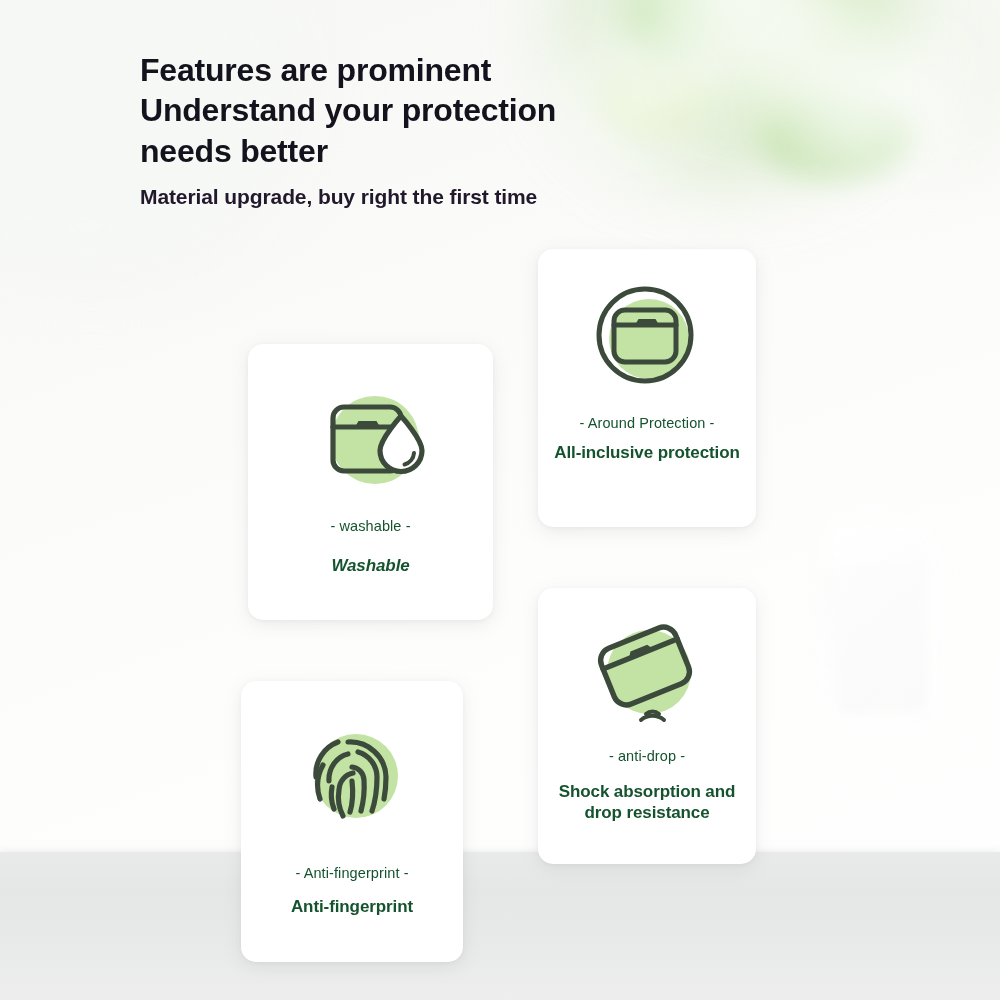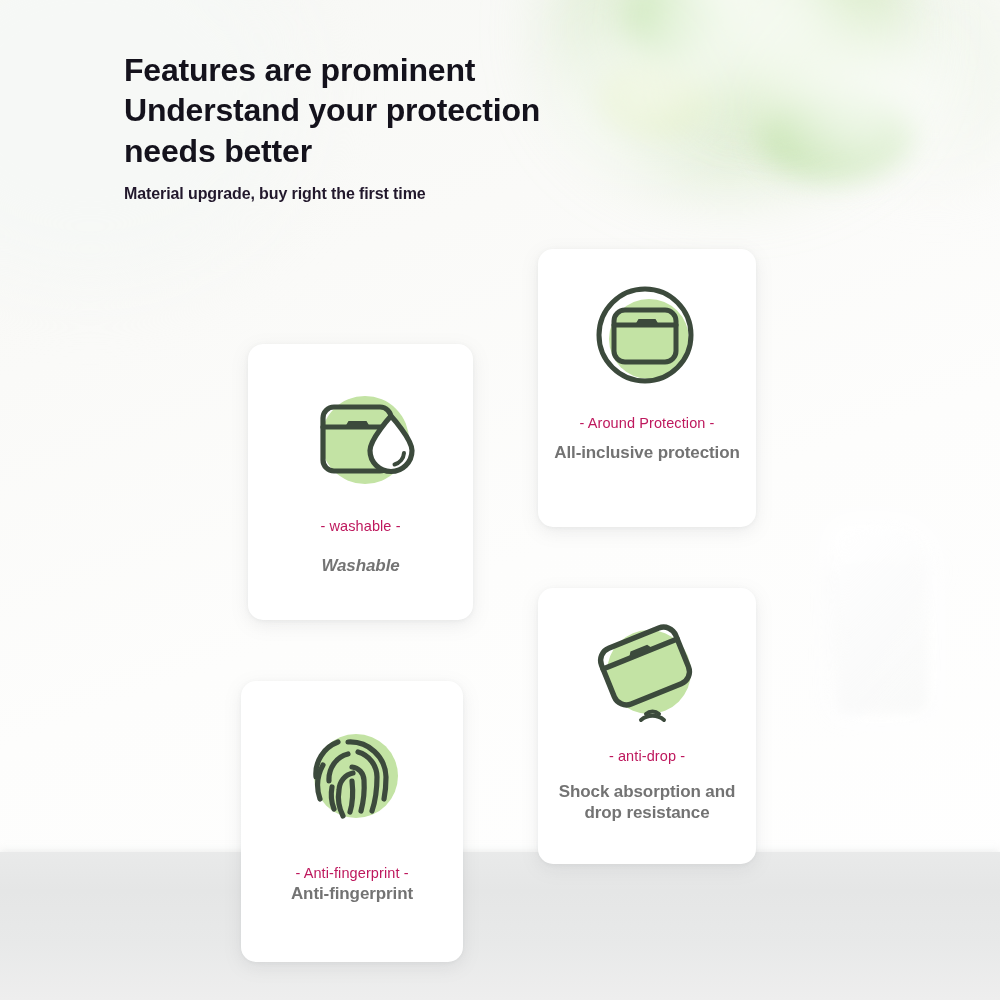--- a/index.html
+++ b/index.html
@@ -93,90 +93,90 @@
     right: 0;
     top: 846px;
     height: 14px;
     background: linear-gradient(180deg, rgba(255,255,255,0) 0%, rgba(222,224,224,0.75) 100%);
     filter: blur(3px);
   }
 
   
   .headings {
     position: absolute;
-    left: 124px;
+    left: 140px;
     top: 50px;
     width: 620px;
   }
   .title {
     font-size: 32px;
     font-weight: bold;
     line-height: 1.26;
     color: #14121c;
     letter-spacing: -0.2px;
     white-space: pre-line;
     margin: 0;
   }
   .subtitle {
     margin: 14px 0 0 0;
-    font-size: 16px;
+    font-size: 21px;
     font-weight: bold;
     color: #22182c;
     letter-spacing: -0.1px;
   }
 
   
   .card {
     position: absolute;
     background: #ffffff;
     border-radius: 15px;
     box-shadow: 0 5px 18px rgba(120,126,130,0.13), 0 1px 4px rgba(120,126,130,0.08);
     display: flex;
     flex-direction: column;
     align-items: center;
   }
   .card-icon {
     margin-top: 4px;
   }
   .card-sub {
     font-size: 14.5px;
-    color: #be185d;
+    color: #14532d;
     font-weight: normal;
     text-align: center;
     letter-spacing: 0.1px;
   }
   .card-title {
     font-size: 17px;
     font-weight: bold;
-    color: #737373;
+    color: #14532d;
     text-align: center;
     line-height: 1.22;
     letter-spacing: -0.1px;
   }
 
   
-  #card-washable      { left: 248px; top: 344px; width: 225px; height: 276px; }
+  #card-washable      { left: 248px; top: 344px; width: 245px; height: 276px; }
   #card-washable .card-icon { margin-top: 44px; }
   #card-washable .card-sub  { margin-top: 26px; }
   #card-washable .card-title{ margin-top: 22px; font-style: italic; }
 
   #card-allinclusive  { left: 538px; top: 249px; width: 218px; height: 278px; }
   #card-allinclusive .card-icon { margin-top: 32px; }
   #card-allinclusive .card-sub  { margin-top: 22px; }
   #card-allinclusive .card-title{ margin-top: 12px; }
 
   #card-antidrop      { left: 538px; top: 588px; width: 218px; height: 276px; }
   #card-antidrop .card-icon { margin-top: 28px; }
   #card-antidrop .card-sub  { margin-top: 20px; }
   #card-antidrop .card-title{ margin-top: 18px; }
 
   #card-antifinger    { left: 241px; top: 681px; width: 222px; height: 281px; }
   #card-antifinger .card-icon { margin-top: 40px; }
   #card-antifinger .card-sub  { margin-top: 38px; }
-  #card-antifinger .card-title{ margin-top: 3px; }
+  #card-antifinger .card-title{ margin-top: 16px; }
 
   svg { display: block; }
 </style>
 </head>
 <body>
 
 <div id="stage">
 
   <div class="bg-layer bg-base"></div>
   <div class="bg-layer">

